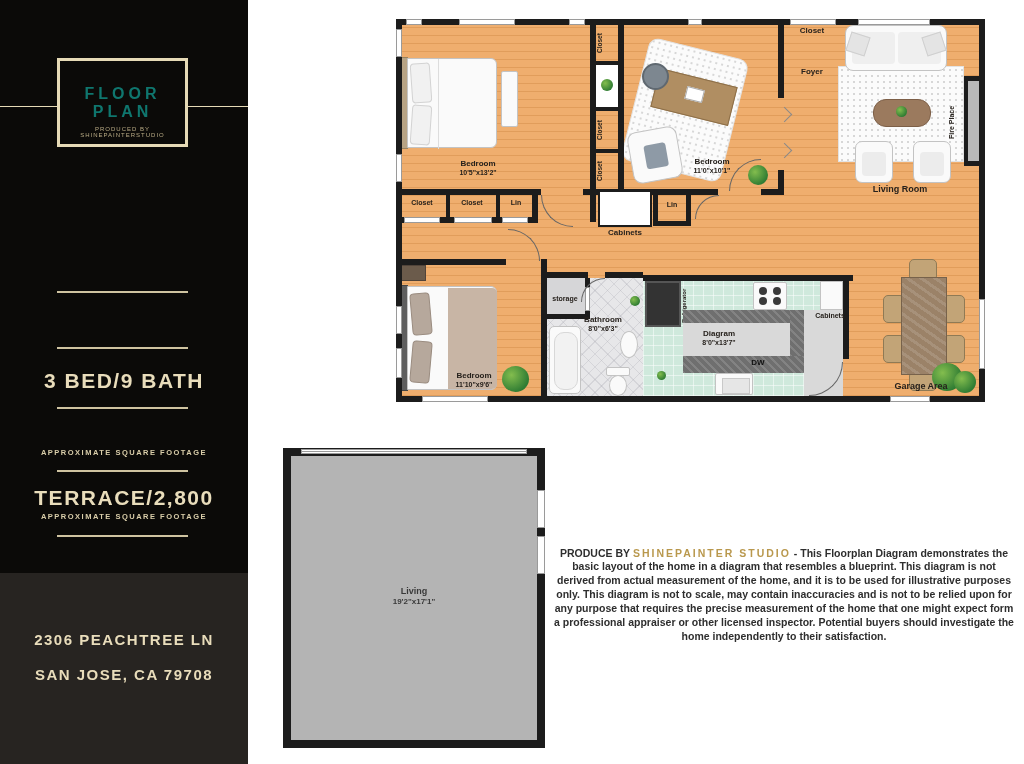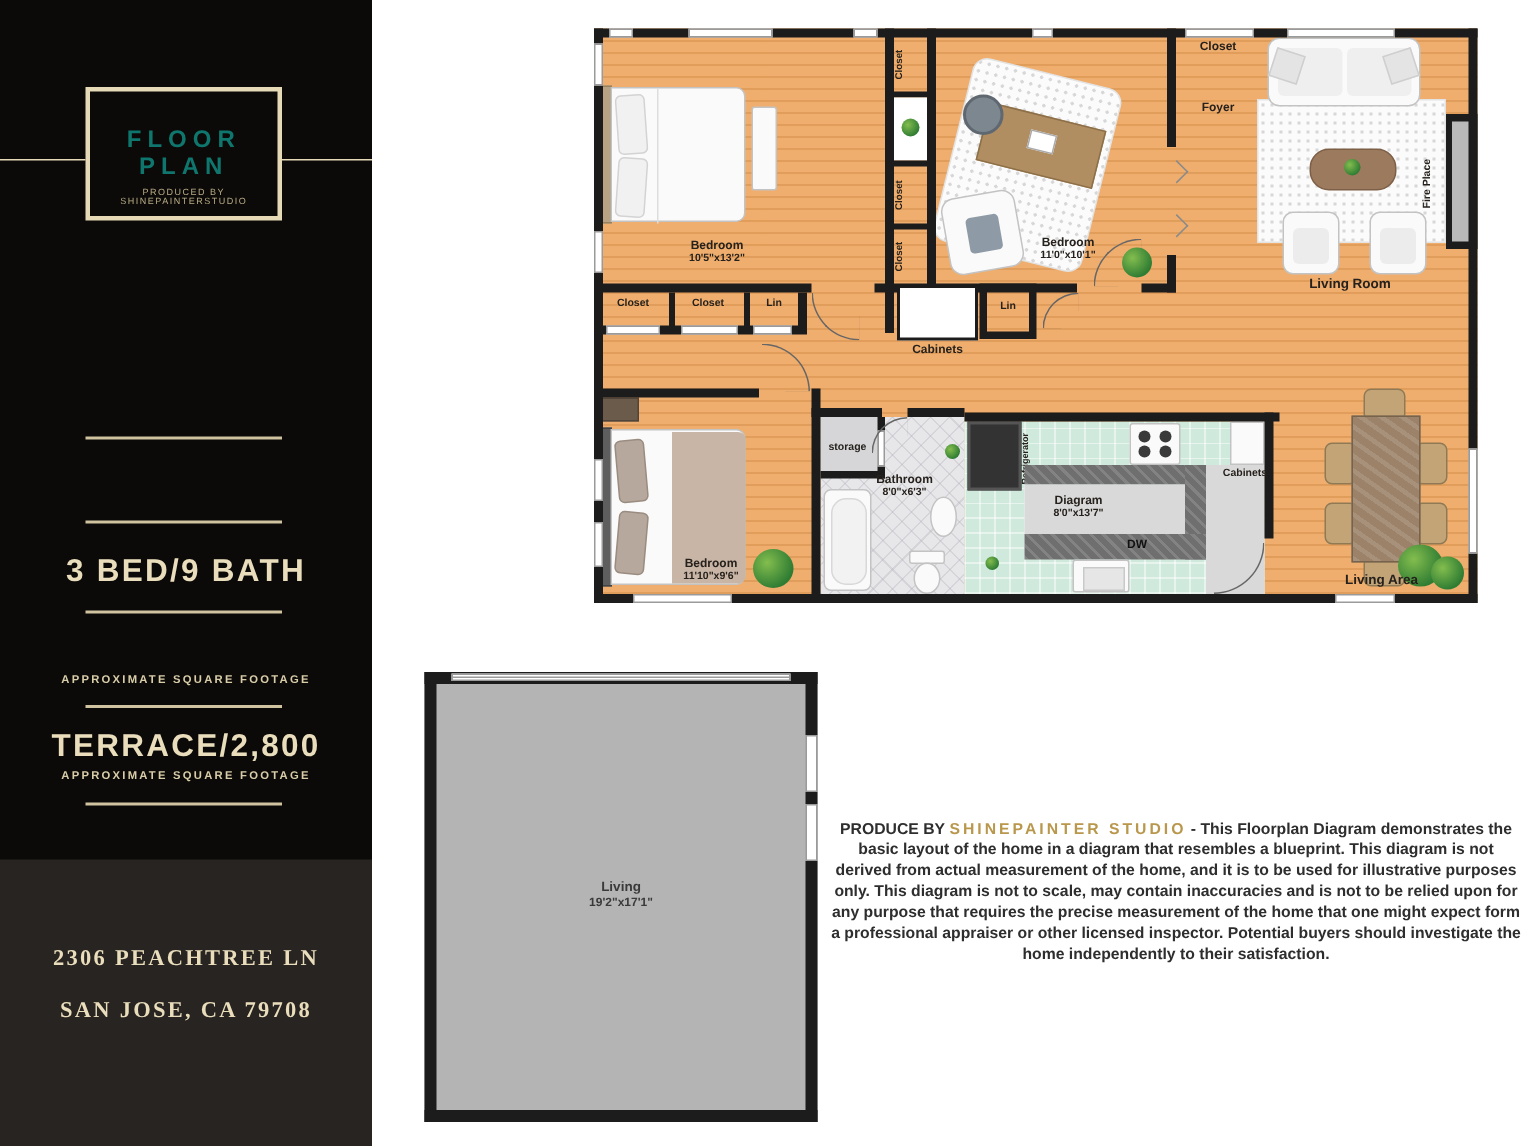--- a/index.html
+++ b/index.html
@@ -12,21 +12,21 @@
               box-sizing:border-box;text-align:center;}
   .logo-title{margin-top:24px;font-size:16px;letter-spacing:4px;color:#0f766e;font-weight:bold;}
   .logo-sub{margin-top:5px;font-size:6px;letter-spacing:1px;color:#b9ab85;}
   .logo-line{position:absolute;height:1px;background:#e6dab6;top:106px;}
   .s-div{position:absolute;left:57px;width:131px;height:2px;background:#cfc3a0;}
   .s-fact{position:absolute;left:0;width:248px;text-align:center;color:#e9ddbb;font-weight:bold;
           font-size:21px;letter-spacing:1.5px;}
   .s-sub{position:absolute;left:0;width:248px;text-align:center;color:#d9cda9;font-weight:bold;
          font-size:7.5px;letter-spacing:1.5px;}
   .s-addr{position:absolute;left:0;width:248px;text-align:center;color:#e9ddbb;font-weight:bold;
-          font-size:15px;letter-spacing:1.5px;font-family:Liberation Serif, serif;}
+          font-size:15px;letter-spacing:1.5px;}
   
   .plan{position:absolute;background:#efae6e;}
   .plank{background-image:repeating-linear-gradient(180deg,rgba(191,118,46,.30) 0 1px,transparent 1px 8px);}
   .wall{position:absolute;background:#1c1c1c;}
   .win{position:absolute;background:#fff;border:1px solid #9a9a9a;box-sizing:border-box;}
   .arc{position:absolute;box-sizing:border-box;}
   .rlabel{position:absolute;text-align:center;color:#26211c;font-weight:bold;font-size:8px;line-height:1.25;}
   .rdims{font-size:7px;font-weight:bold;}
   .vtext{position:absolute;writing-mode:vertical-rl;transform:rotate(180deg);color:#26211c;
          font-weight:bold;font-size:6.5px;text-align:center;}
@@ -249,21 +249,21 @@
     </div>
     <div class="rlabel" style="left:167px;top:296px;width:80px;">
       <div>Bathroom</div>
       <div class="rdims">8'0"x6'3"</div>
     </div>
     <div class="rlabel" style="left:273px;top:310px;width:100px;">
       <div>Diagram</div>
       <div class="rdims">8'0"x13'7"</div>
     </div>
     <div class="rlabel" style="left:434px;top:165px;width:140px;font-size:9px;">Living Room</div>
-    <div class="rlabel" style="left:465px;top:362px;width:120px;font-size:9px;">Living Area</div>
+    <div class="rlabel" style="left:465px;top:362px;width:120px;font-size:9px;">Garage Area</div>
     <div class="rlabel" style="left:394px;top:7px;width:44px;">Closet</div>
     <div class="rlabel" style="left:392px;top:48px;width:48px;">Foyer</div>
     <div class="rlabel" style="left:149px;top:276px;width:40px;font-size:7px;">storage</div>
     <div class="rlabel" style="left:189px;top:209px;width:80px;">Cabinets</div>
     <div class="rlabel" style="left:404px;top:293px;width:60px;font-size:7px;">Cabinets</div>
     <div class="rlabel" style="left:257px;top:182px;width:38px;font-size:7px;">Lin</div>
     <div class="rlabel" style="left:4px;top:180px;width:44px;font-size:7px;">Closet</div>
     <div class="rlabel" style="left:54px;top:180px;width:44px;font-size:7px;">Closet</div>
     <div class="rlabel" style="left:104px;top:180px;width:32px;font-size:7px;">Lin</div>
     <div class="vtext" style="left:200px;top:6px;width:22px;height:36px;">Closet</div>

